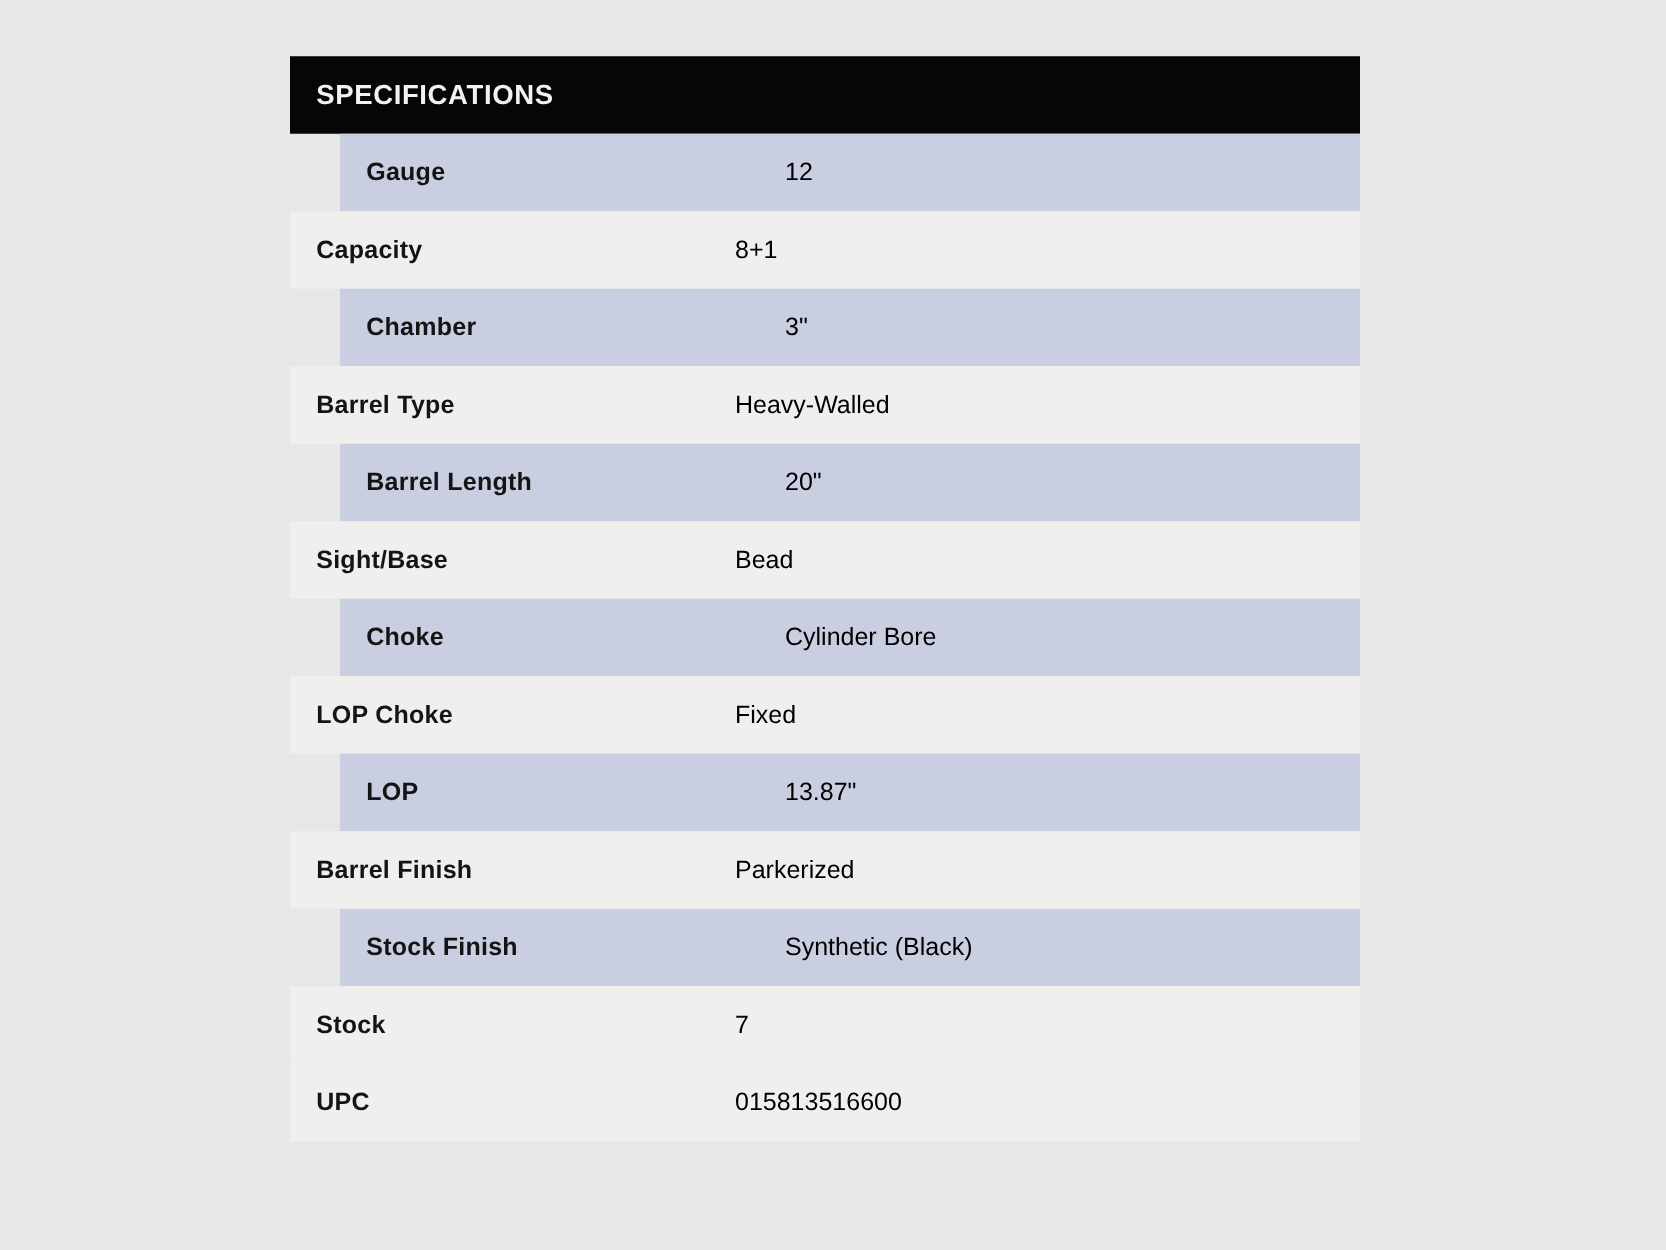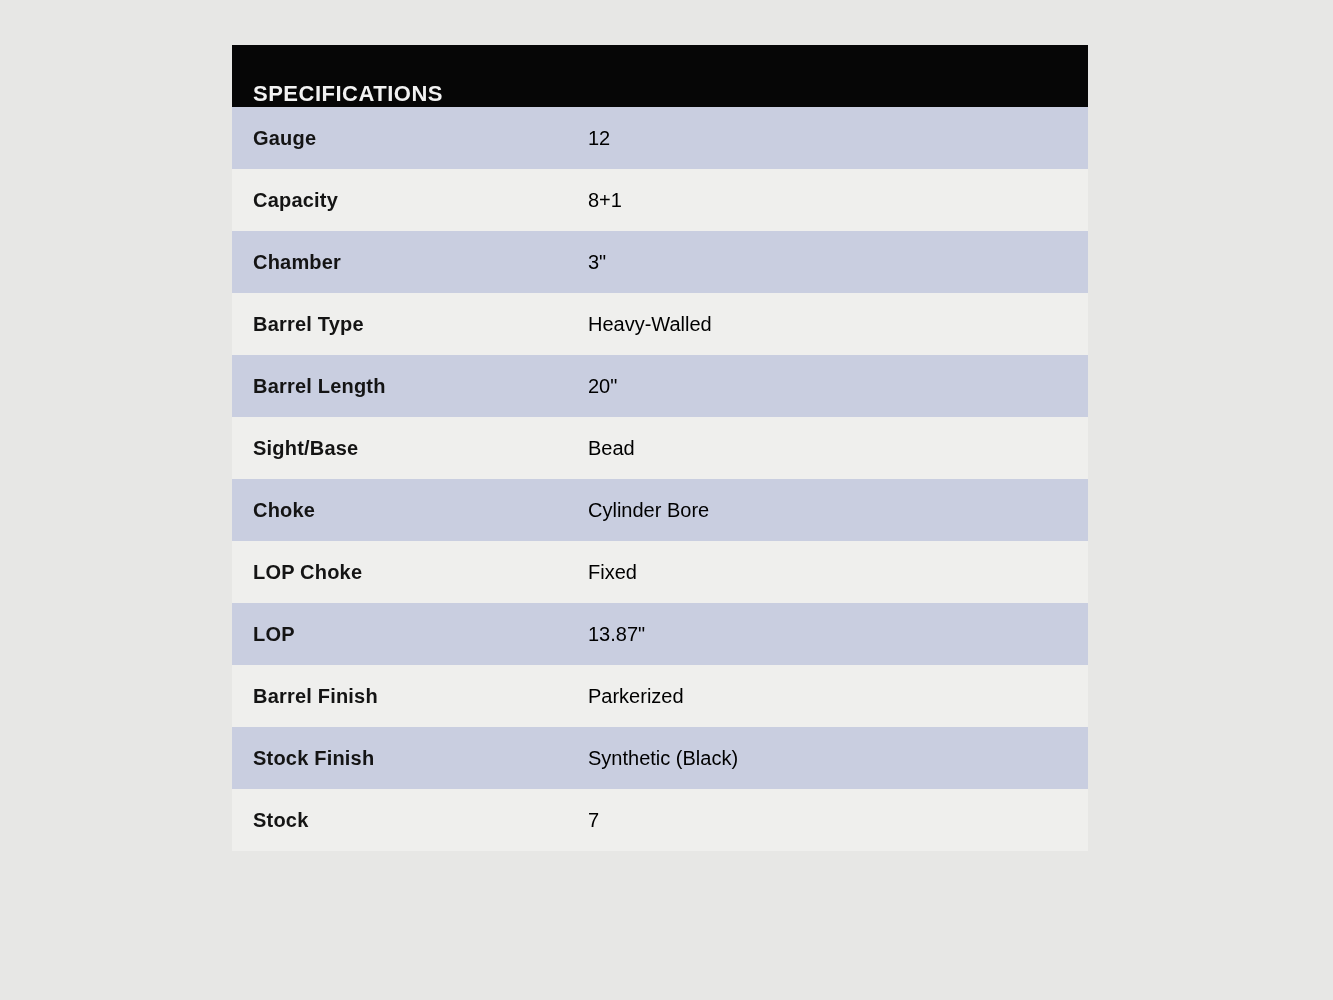--- a/index.html
+++ b/index.html
@@ -19,34 +19,34 @@
     position: absolute;
     left: 232px;
     top: 45px;
     width: 856px;
   }
   .spec-header {
     height: 62px;
     background: var(--header-bg, #060606);
     color: var(--header-fg, #f2f2f2);
     display: flex;
-    align-items: flex-end;
+    align-items: center;
     padding-left: 21px;
     box-sizing: border-box;
     font-size: 22px;
     font-weight: 700;
     letter-spacing: 0.5px;
   }
   .spec-row {
     height: 62px;
     display: flex;
     align-items: center;
     box-sizing: border-box;
   }
-  .spec-row.odd  { background: var(--row-odd,  #c9cee0); }
+  .spec-row.odd  { background: var(--row-odd,  #c9cee0); margin-left: 40px; }
   .spec-row.even { background: var(--row-even, #efefed); justify-content: space-between; }
   .spec-label {
     width: 356px;
     padding-left: 21px;
     box-sizing: border-box;
     font-size: 20px;
     font-weight: 700;
     color: #141414;
     letter-spacing: 0.2px;
   }
@@ -120,15 +120,19 @@
     <div class="spec-label">Stock Finish</div>
     <div class="spec-value">Synthetic (Black)</div>
   </div>
 
   <div class="spec-row even">
     <div class="spec-label">Stock</div>
     <div class="spec-value">7</div>
   </div>
 
 
+  <div class="spec-row even">
+    <div class="spec-label">UPC</div>
+    <div class="spec-value">015813516600</div>
+  </div>
 </div>
   </div>
 </div>
 
 </body></html>

